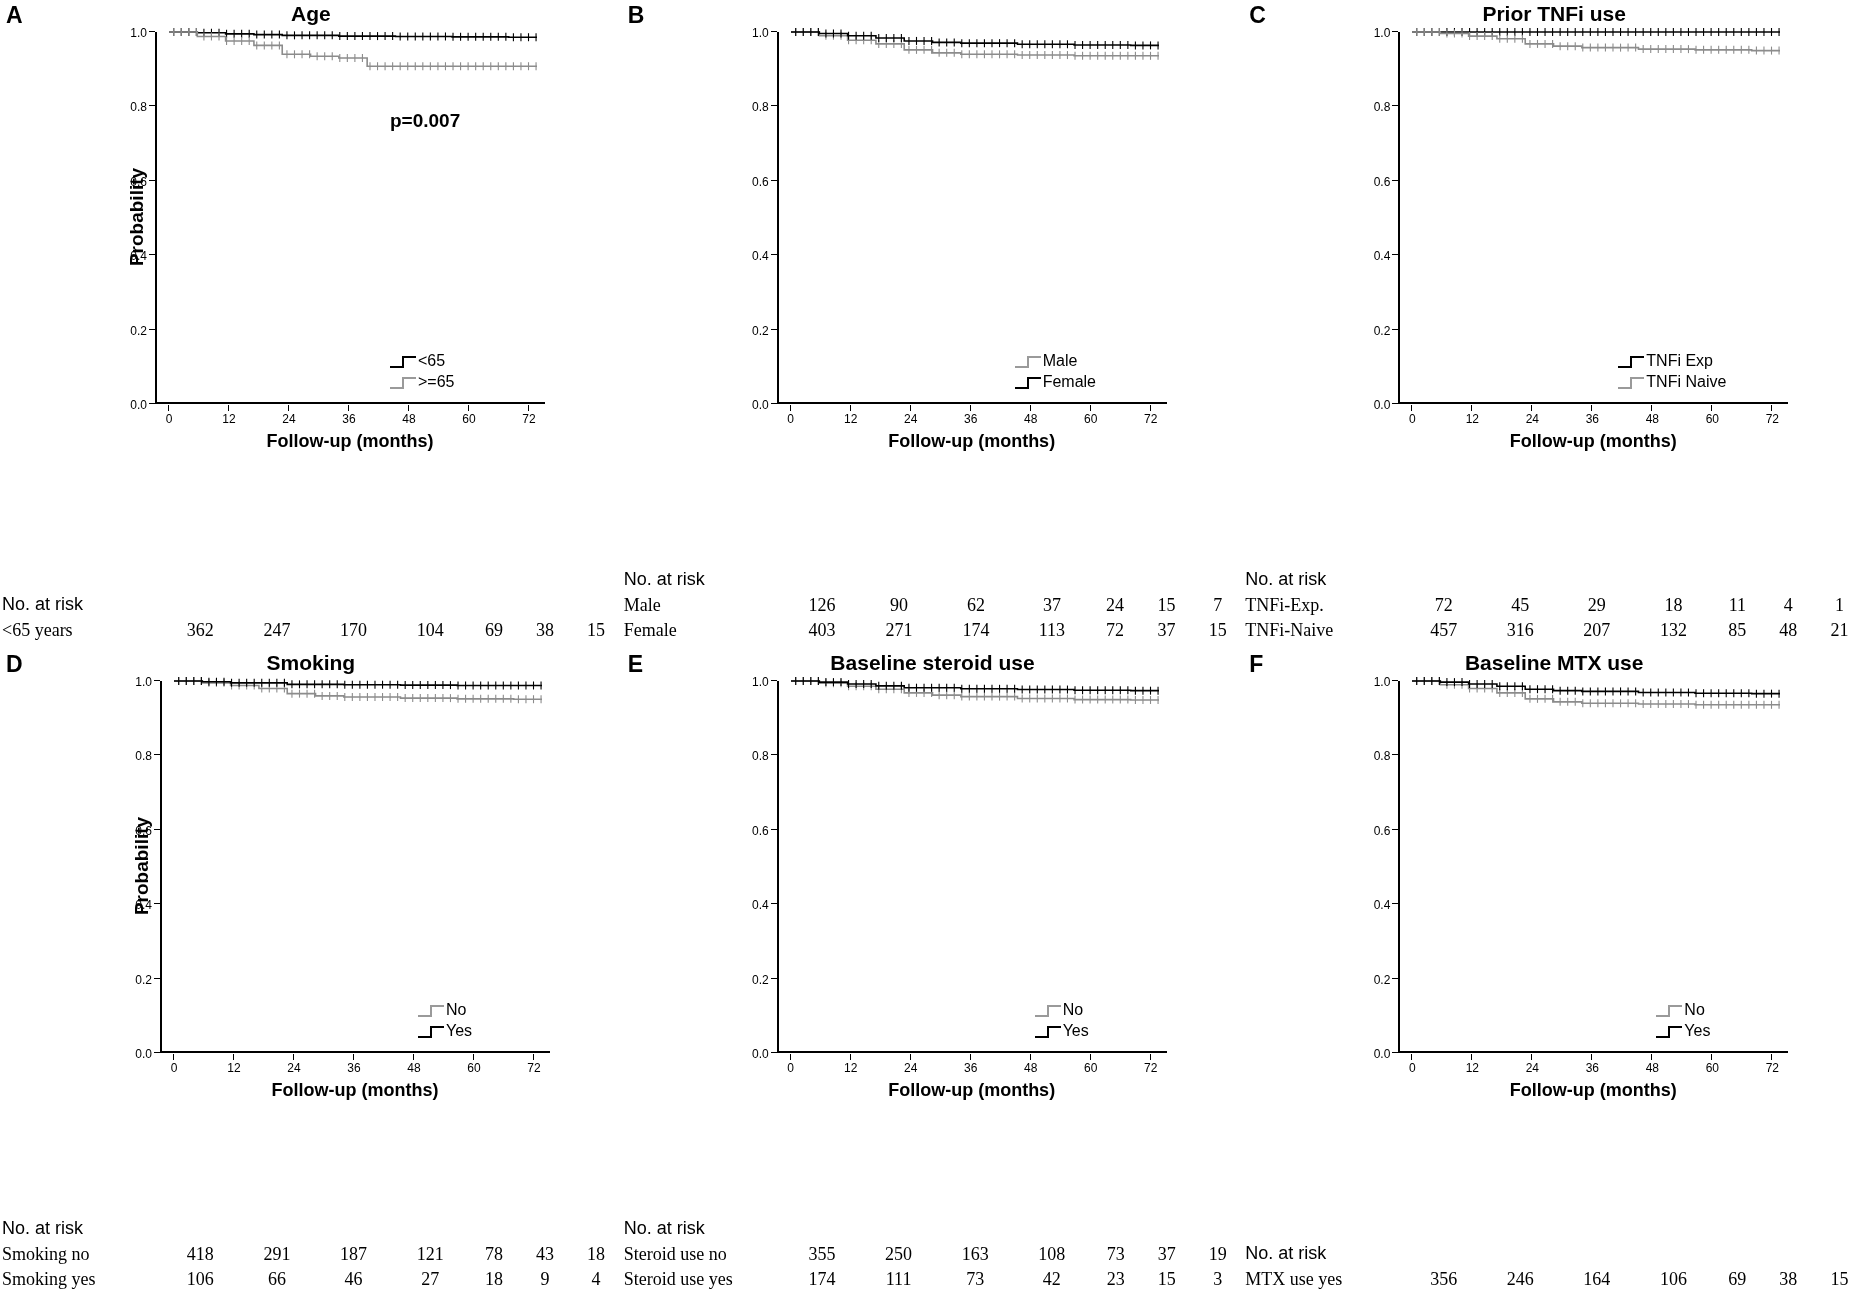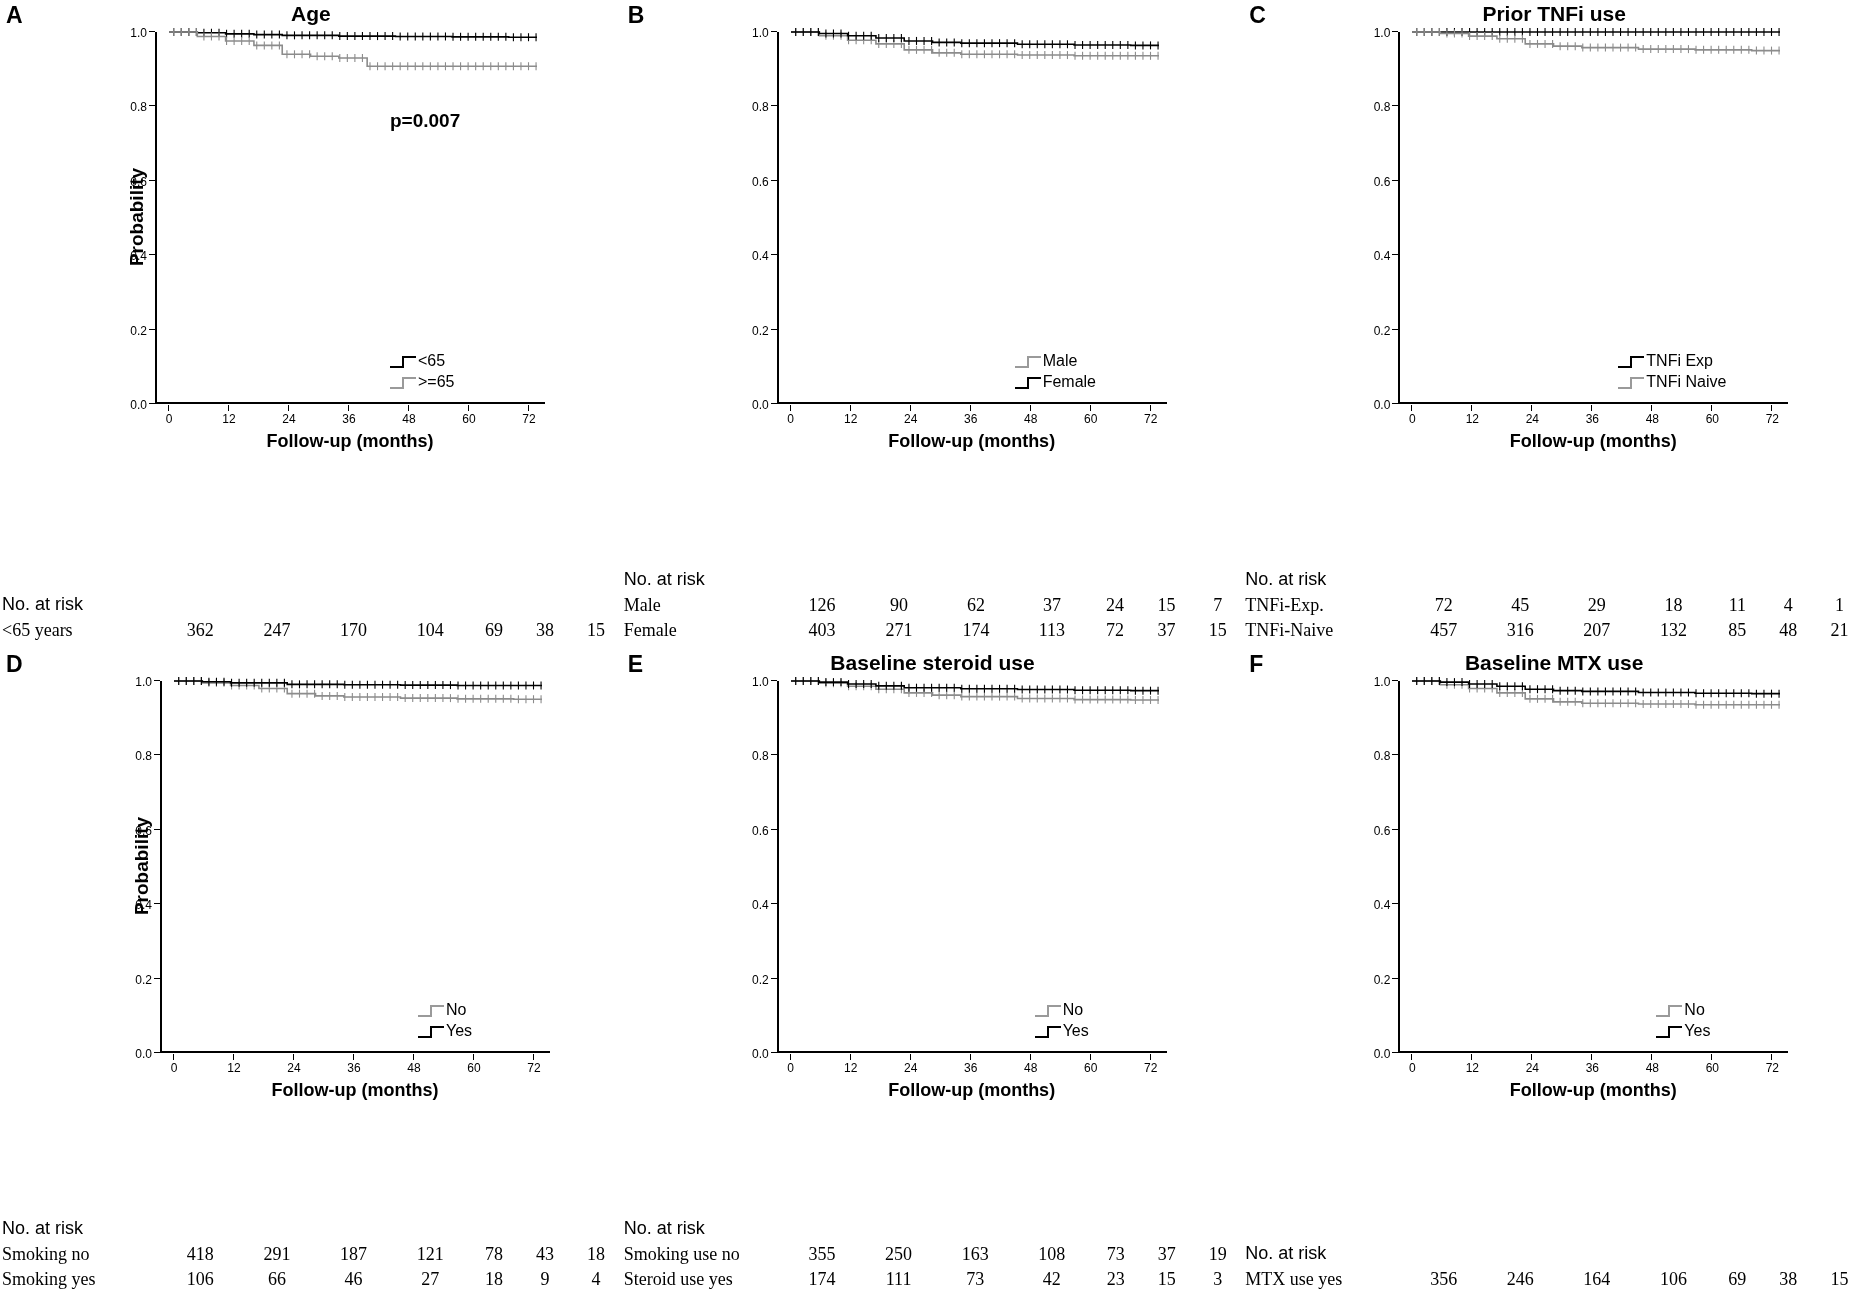--- a/index.html
+++ b/index.html
@@ -686,20 +686,21 @@
           <td class="risk-num">48</td>
           <td class="risk-num">21</td>
         </tr>
       </tbody>
         </table>
     </div>
   </div>
 
   <div class="panel">
     <div class="panel-letter">D</div>
+    <div class="panel-title">Smoking</div>
     <div class="plot-wrap d-offset">
       <div class="axes"></div>
       <div class="ylabel">Probability</div>
       <div class="xlabel">Follow-up (months)</div>
       <div class="ytick" style="top:372px">0.0</div>
       <div class="ytick" style="top:297.6px">0.2</div>
       <div class="ytick" style="top:223.2px">0.4</div>
       <div class="ytick" style="top:148.8px">0.6</div>
       <div class="ytick" style="top:74.4px">0.8</div>
       <div class="ytick" style="top:0px">1.0</div>
@@ -1006,21 +1007,21 @@
             </span>
           <span>Yes</span>
         </div>
       </div>
     </div>
     <div class="risk">
       <div class="risk-title">No. at risk</div>
       <table class="risk-table">
         <tbody>
             <tr>
-          <td class="risk-label">Smoking use no</td>
+          <td class="risk-label">Steroid use no</td>
           <td class="risk-num">355</td>
           <td class="risk-num">250</td>
           <td class="risk-num">163</td>
           <td class="risk-num">108</td>
           <td class="risk-num">73</td>
           <td class="risk-num">37</td>
           <td class="risk-num">19</td>
         </tr>
         <tr>
           <td class="risk-label">Steroid use yes</td>

